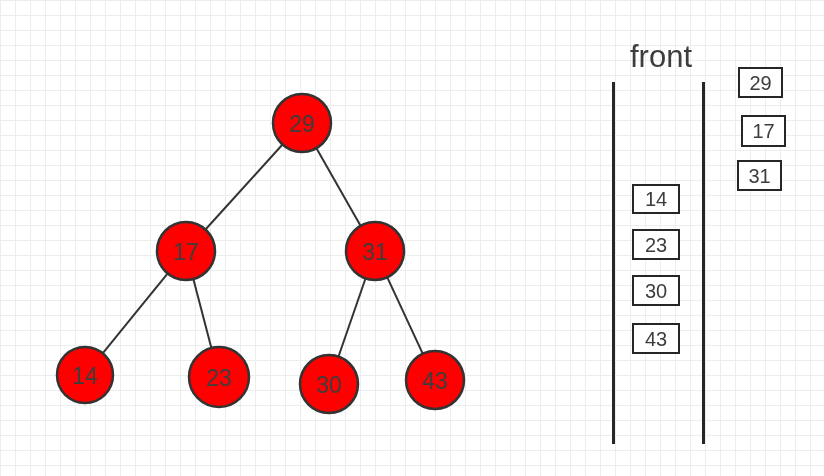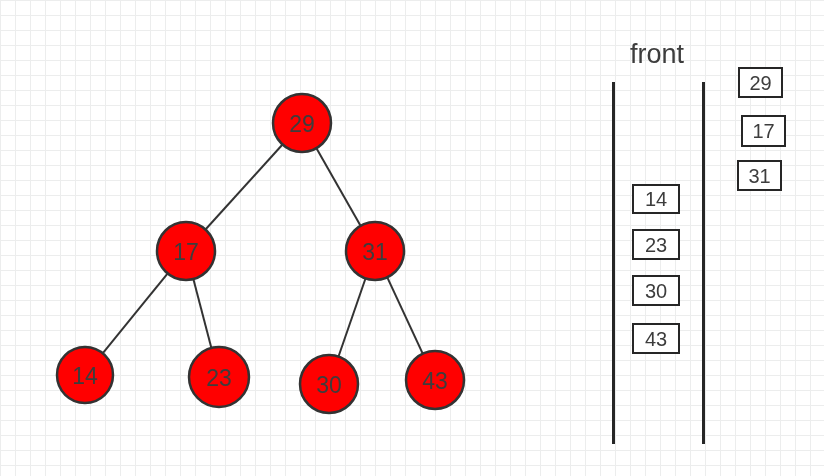--- a/index.html
+++ b/index.html
@@ -51,21 +51,21 @@
     dominant-baseline: central;
   }
   .rail {
     position: absolute;
     width: 2.5px;
     background: #262626;
   }
   .front-label {
     position: absolute;
     color: #3d3d3d;
-    font-size: 27px;
+    font-size: 31px;
     font-family: "Liberation Sans", sans-serif;
     white-space: nowrap;
   }
   .value-box {
     position: absolute;
     box-sizing: border-box;
     border: 2.5px solid #262626;
     background: #ffffff;
     color: #3d3d3d;
     font-size: 20px;

